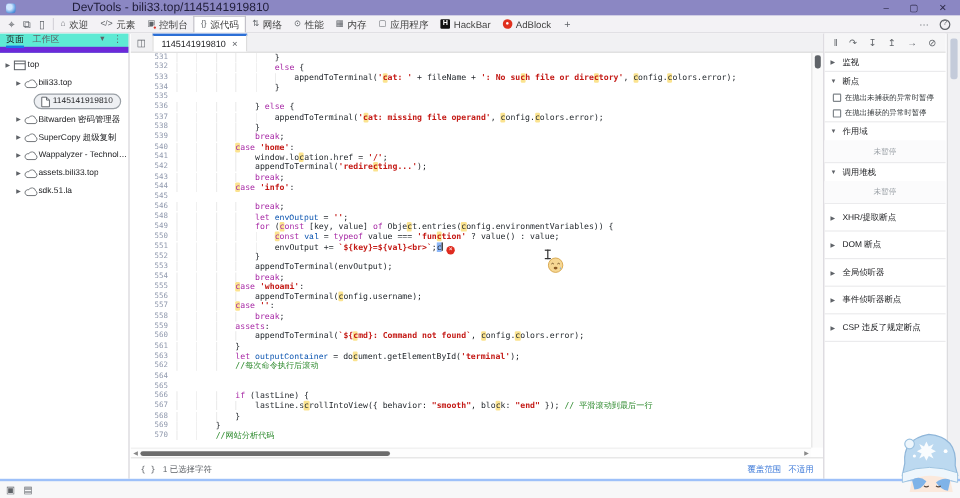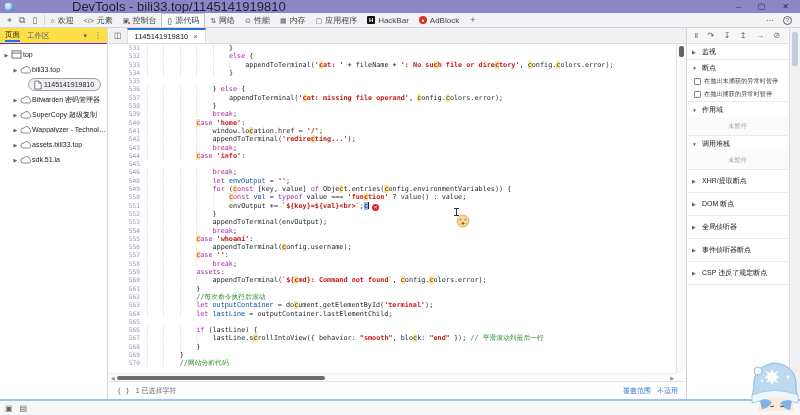--- a/index.html
+++ b/index.html
@@ -5,21 +5,21 @@
   * { margin:0; padding:0; box-sizing:border-box; }
   html,body { width:800px; height:415px; }
   body { position:relative; overflow:hidden; background:#fff;
          font-family:"Liberation Sans",sans-serif; color:#202124; }
 
   
   .titlebar { position:absolute; left:0; top:0; width:800px; height:13px;
               background:#8b87c3; display:flex; align-items:center; padding:0 5px; }
   .favicon { width:8px; height:8px; border-radius:2px; flex:none;
              background:radial-gradient(circle at 35% 35%, #cfe6ff 0 30%, #5a9ae0 70%, #2f6fbe 100%); }
-  .wtitle { font-size:13px; color:#23203d; margin-left:17px; white-space:nowrap;padding-left:42px; }
+  .wtitle { font-size:10px; color:#23203d; margin-left:5px; white-space:nowrap;padding-left:42px; }
   .wctrls { margin-left:auto; display:flex; gap:17px; padding-right:6px; }
   .wctrls span { font-size:8px; color:#2e2b49; line-height:13px; }
 
   
   .toolbar { position:absolute; left:0; top:13px; width:800px; height:15px;
              background:#f3f2f5; border-bottom:1px solid #d6d4da;
              display:flex; align-items:center; font-size:8px; color:#3c4043; }
   .tb-left { display:flex; align-items:center; gap:7px; padding:0 7px; }
   .tb-left span { font-size:9px; color:#5f6368; }
   .tb-sep { width:1px; height:10px; background:#d6d4da; }
@@ -38,22 +38,22 @@
   .tb-right .more { font-size:8px; color:#5f6368; letter-spacing:1px; }
   .tb-right .help { width:9px; height:9px; border:1px solid #5f6368; border-radius:50%;
                     font-size:6px; color:#5f6368; display:flex; align-items:center; justify-content:center; }
 
   
   .main { position:absolute; left:0; top:28px; width:800px; height:371px; background:#fff; }
 
   
   .sidebar { position:absolute; left:0; top:0; width:108px; height:100%;
              border-right:1px solid #d6d4da; background:#fff; }
-  .sb-head { height:16px; display:flex; align-items:center; gap:7px; padding:0 5px;
-             border-bottom:1px solid #6d28d9; background:#fde047; font-size:7.5px; }
+  .sb-head { height:16px; display:flex; align-items:flex-start; gap:7px; padding:0 5px;
+             border-bottom:5px solid #6d28d9; background:#5eead4; font-size:7.5px; }
   .sb-tab { color:#5f6368; }
   .sb-tab.active { color:#1a1a1a; border-bottom:2px solid #1a73e8; }
   .sb-head .gly { margin-left:auto; color:#5f6368; font-size:7px; }
   .sb-head .gly2 { margin-left:0; color:#5f6368; font-size:8px; }
   .tree { padding-top:3px; font-size:7px; }
   .trow { height:15px; display:flex; align-items:center; white-space:nowrap; overflow:hidden; }
   .texp { width:7px; flex:none; font-size:5px; color:#5f6368; text-align:center; }
   .ticon { width:13px; flex:none; display:flex; justify-content:center; }
   .tlabel { overflow:hidden; text-overflow:ellipsis; }
   .pill { display:inline-flex; align-items:center; border:1px solid #9aa0a6;
@@ -418,30 +418,29 @@
         </div>
         <div class="line">
           <span class="ln">560</span>
           <span class="ct"><span class="ig">    </span><span class="ig">    </span><span class="ig">    </span><span class="ig">    </span><span class="t-p">appendToTerminal(</span><span class="t-s">`${<span class="hl">c</span>md}: Command not found`</span><span class="t-p">, <span class="hl">c</span>onfig.<span class="hl">c</span>olors.error);</span></span>
         </div>
         <div class="line">
           <span class="ln">561</span>
           <span class="ct"><span class="ig">    </span><span class="ig">    </span><span class="ig">    </span><span class="t-p">}</span></span>
         </div>
         <div class="line">
+          <span class="ln">563</span>
+          <span class="ct"><span class="ig">    </span><span class="ig">    </span><span class="ig">    </span><span class="t-k">let</span><span class="t-p"> </span><span class="t-d">outputContainer</span><span class="t-p"> = do<span class="hl">c</span>ument.getElementById(</span><span class="t-s">'terminal'</span><span class="t-p">);</span></span>
+        </div>
+        <div class="line">
           <span class="ln">562</span>
           <span class="ct"><span class="ig">    </span><span class="ig">    </span><span class="ig">    </span><span class="t-c">//每次命令执行后滚动</span></span>
         </div>
         <div class="line">
-          <span class="ln">563</span>
-          <span class="ct"><span class="ig">    </span><span class="ig">    </span><span class="ig">    </span><span class="t-k">let</span><span class="t-p"> </span><span class="t-d">outputContainer</span><span class="t-p"> = do<span class="hl">c</span>ument.getElementById(</span><span class="t-s">'terminal'</span><span class="t-p">);</span></span>
-        </div>
-        <div class="line">
           <span class="ln">564</span>
-          <span class="ct"><span class="ig">    </span><span class="ig">    </span><span class="ig">    </span><span class="t-k">let</span><span class="t-p"> </span><span class="t-d">lastLine</span><span class="t-p"> = outputContainer.lastElementChild;</span></span>
         </div>
         <div class="line">
           <span class="ln">565</span>
           <span class="ct"></span>
         </div>
         <div class="line">
           <span class="ln">566</span>
           <span class="ct"><span class="ig">    </span><span class="ig">    </span><span class="ig">    </span><span class="t-k">if</span><span class="t-p"> (lastLine) {</span></span>
         </div>
         <div class="line">

